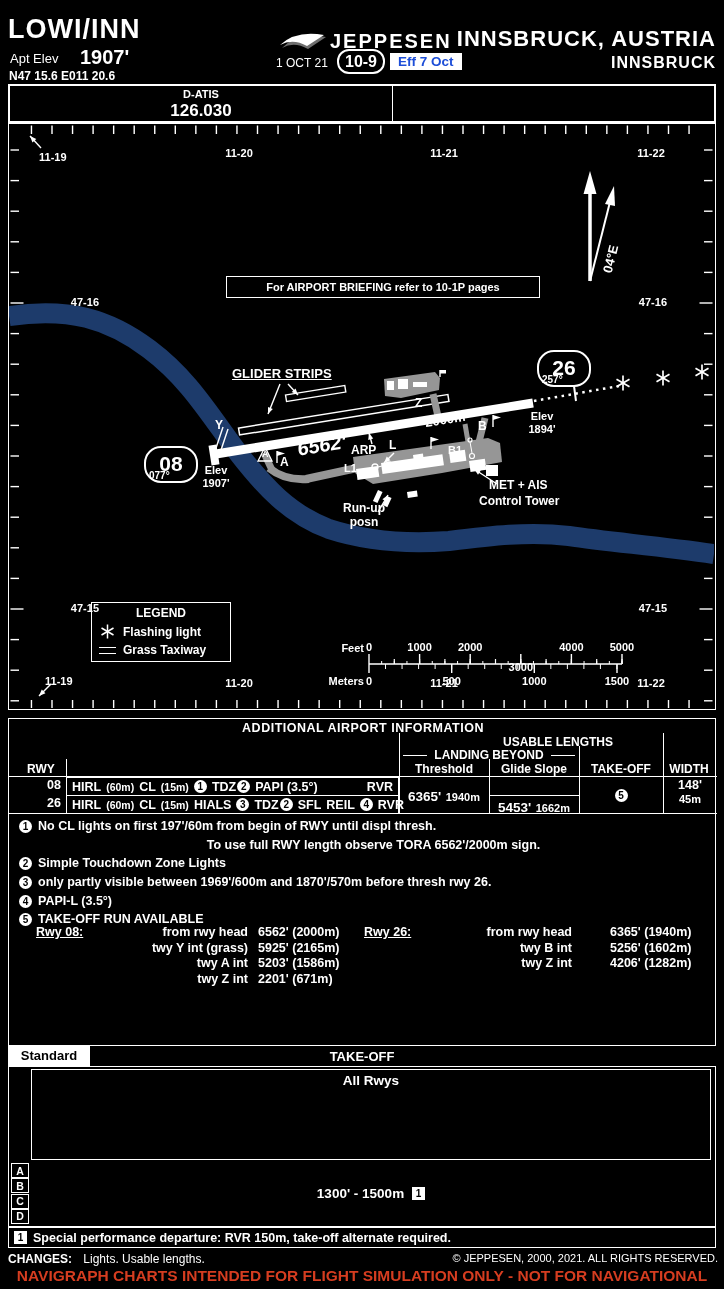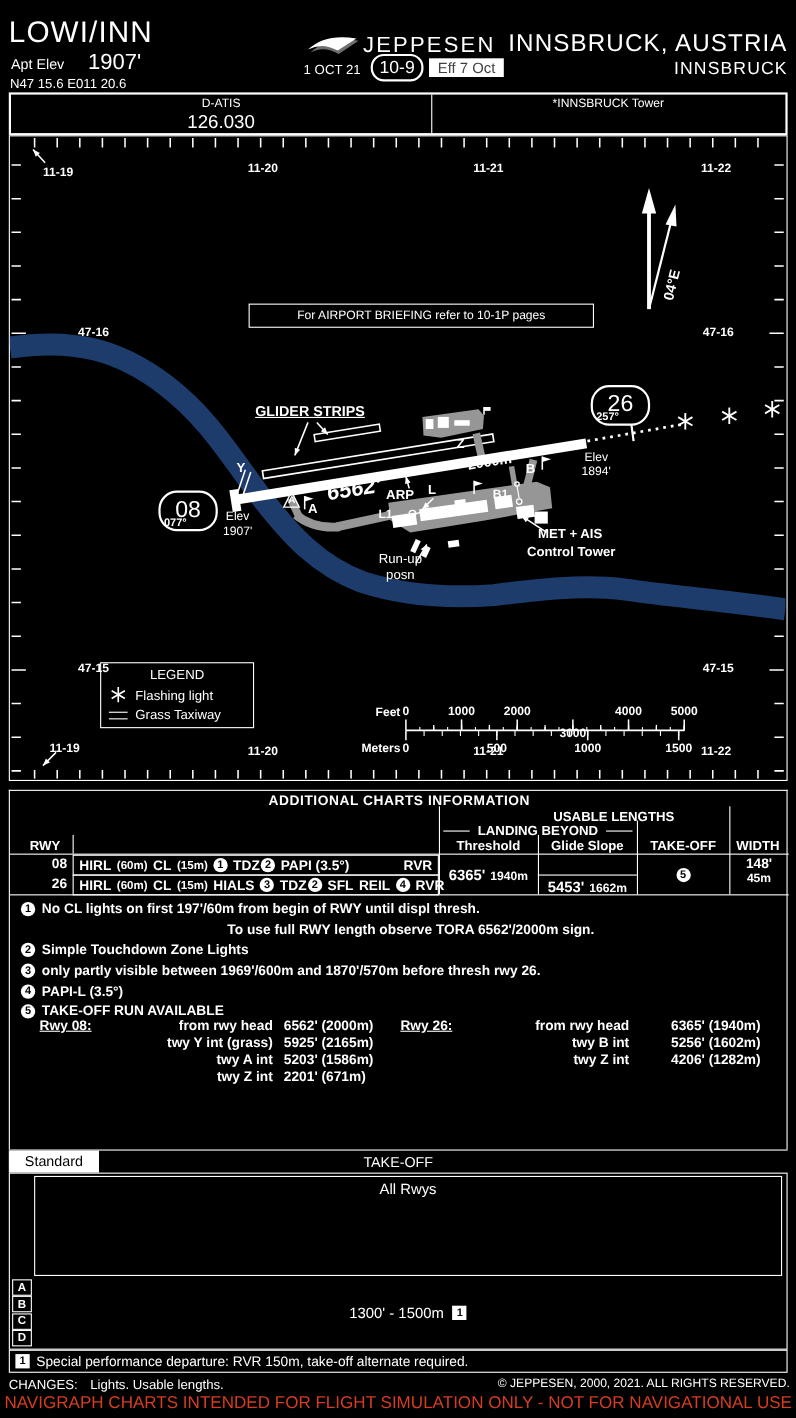--- a/index.html
+++ b/index.html
@@ -1,19 +1,19 @@
 <!DOCTYPE html>
 <html><head>
 <meta charset="utf-8">
 <style>
   html,body{margin:0;padding:0;background:#000;}
   #page{position:relative;width:724px;height:1289px;background:#000;overflow:hidden;
         font-family:"Liberation Sans",sans-serif;color:#fff;}
   .abs{position:absolute;}
-  .b{font-weight:400;}
+  .b{font-weight:700;}
   .ctr{text-align:center;}
   .rt{text-align:right;}
   .disc{display:inline-flex;width:13px;height:13px;border-radius:50%;background:#fff;color:#000;
         font-weight:700;font-size:10px;line-height:13px;align-items:center;justify-content:center;flex:none;}
   .sqr{display:inline-flex;width:13px;height:13px;background:#fff;color:#000;font-weight:700;
        font-size:10px;align-items:center;justify-content:center;flex:none;}
   .maplabel{position:absolute;font-weight:700;font-size:12px;line-height:1.1;color:#fff;white-space:nowrap;}
   .coord{position:absolute;font-weight:700;font-size:11px;color:#fff;white-space:nowrap;}
   .seg{margin-right:5px;white-space:nowrap;}
   .segsm{font-size:10.5px;}
@@ -43,31 +43,30 @@
     <span class="abs b" style="left:80px;top:46px;font-size:20px;">1907'</span>
     <div class="abs b" style="left:9px;top:69px;font-size:12px;">N47 15.6  E011 20.6</div>
 
     <svg class="abs" style="left:278px;top:28px;" width="52" height="26" viewBox="0 0 52 26">
       <path d="M4 20 Q20 4 48 9 L30 21 Q16 13 4 20 Z" fill="#6e6e6e"></path>
       <path d="M2 17 Q18 2 46 7 L29 18 Q15 10 2 17 Z" fill="#fff"></path>
     </svg>
     <div class="abs b" style="left:330px;top:30px;font-size:20px;letter-spacing:2px;">JEPPESEN</div>
     <div class="abs" style="left:276px;top:56px;font-size:12px;">1 OCT 21</div>
     <div class="abs b ctr" style="left:337px;top:49px;width:44px;height:21px;border:2px solid #fff;border-radius:12px;font-size:16px;line-height:21px;">10-9</div>
-    <div class="abs b ctr" style="left:390px;top:53px;background:#fff;color:#404040;font-size:13.5px;padding:1px 8px;">Eff 7 Oct</div>
+    <div class="abs b ctr" style="left:390px;top:53px;background:#fff;color:#1d4ed8;font-size:13.5px;padding:1px 8px;">Eff 7 Oct</div>
 
     <div class="abs b rt" style="right:8px;top:26px;font-size:22px;letter-spacing:1px;margin-left:34px;">INNSBRUCK, AUSTRIA</div>
     <div class="abs b rt" style="right:8px;top:54px;font-size:16px;letter-spacing:1px;">INNSBRUCK</div>
   </div>
 
   <div class="abs" style="left:8px;top:84px;width:708px;height:39px;border:2px solid #fff;box-sizing:border-box;">
     <div class="vline" style="left:382px;top:0;height:35px;"></div>
     <div class="abs b ctr" style="left:0;top:2px;width:382px;font-size:11px;">D-ATIS</div>
     <div class="abs b ctr" style="left:0;top:15px;width:382px;font-size:17px;">126.030</div>
-    <div class="abs b ctr" style="left:382px;top:2px;width:322px;font-size:11px;">*INNSBRUCK Tower</div>
   </div>
 
   <div class="abs" style="left:8px;top:123px;width:708px;height:587px;border:1.5px solid #fff;box-sizing:border-box;">
 
     <svg id="mapsvg" width="705" height="584" viewBox="0 0 705 584" style="position:absolute;left:0;top:0;">
       <g id="ticks">
           <line x1="22.45" y1="1.5" x2="22.45" y2="10" stroke="#fff" stroke-width="1.4"></line>
           <line x1="22.45" y1="576" x2="22.45" y2="584" stroke="#fff" stroke-width="1.4"></line>
           <line x1="43" y1="1.5" x2="43" y2="10" stroke="#fff" stroke-width="1.4"></line>
           <line x1="43" y1="576" x2="43" y2="584" stroke="#fff" stroke-width="1.4"></line>
@@ -406,21 +405,21 @@
       </div>
     <div id="meternums">
         <div class="coord ctr" style="left: 342px; top: 551px; width: 36px;">0</div>
         <div class="coord ctr" style="left: 424.7px; top: 551px; width: 36px;">500</div>
         <div class="coord ctr" style="left: 507.3px; top: 551px; width: 36px;">1000</div>
         <div class="coord ctr" style="left: 590px; top: 551px; width: 36px;">1500</div>
       </div>
   </div>
 
   <div class="abs" style="left:8px;top:718px;width:708px;height:327px;border:1.5px solid #fff;border-bottom:none;box-sizing:border-box;font-weight:700;">
-    <div class="abs ctr" style="left:0;top:2px;width:708px;font-size:12.5px;letter-spacing:.5px;">ADDITIONAL CHARTS INFORMATION</div>
+    <div class="abs ctr" style="left:0;top:2px;width:708px;font-size:12.5px;letter-spacing:.5px;">ADDITIONAL AIRPORT INFORMATION</div>
     <div class="abs ctr" style="left:390px;top:16px;width:318px;font-size:12px;">USABLE LENGTHS</div>
     <div class="abs ctr" style="left:390px;top:29px;width:180px;font-size:12px;">LANDING BEYOND</div>
     <div class="hline" style="left:394px;top:36px;width:24px;"></div>
     <div class="hline" style="left:542px;top:36px;width:24px;"></div>
 
     <div class="abs" style="left:18px;top:43px;font-size:12px;">RWY</div>
     <div class="abs ctr" style="left:390px;top:43px;width:90px;font-size:12px;">Threshold</div>
     <div class="abs ctr" style="left:480px;top:43px;width:90px;font-size:12px;">Glide Slope</div>
     <div class="abs ctr" style="left:570px;top:43px;width:84px;font-size:12px;">TAKE-OFF</div>
     <div class="abs ctr" style="left:652px;top:43px;width:56px;font-size:12px;">WIDTH</div>

